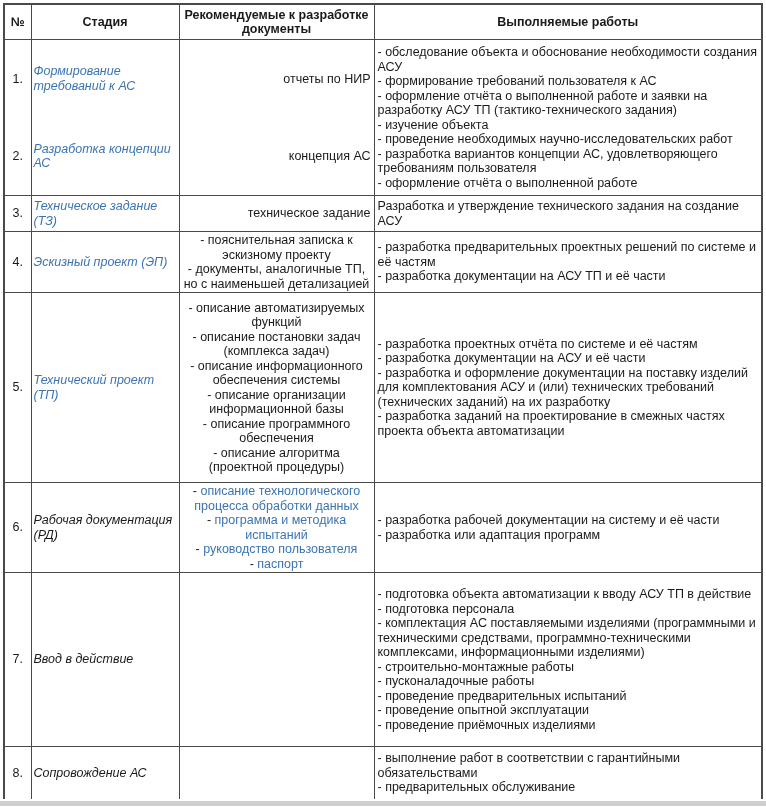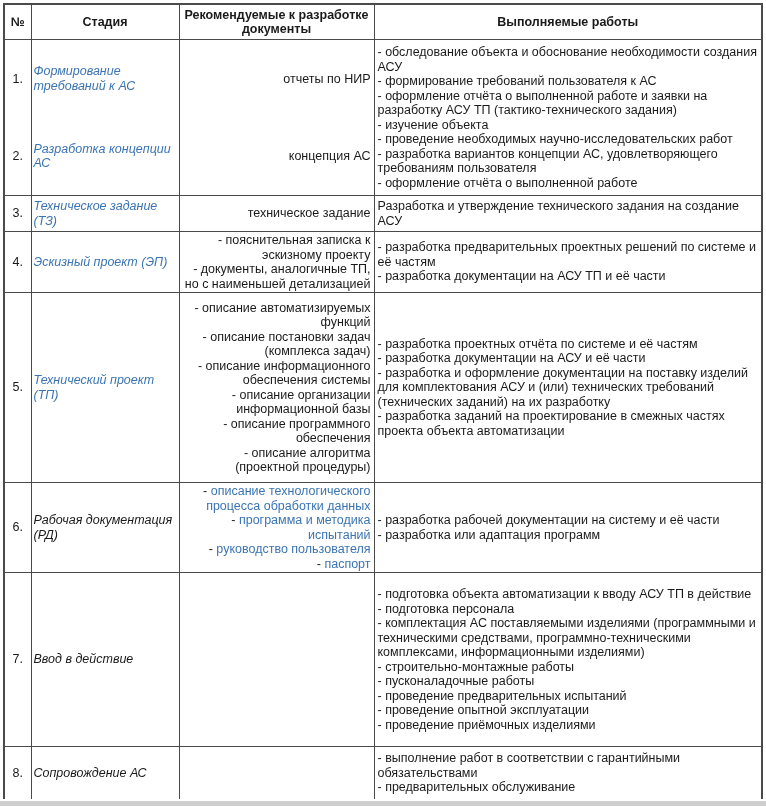--- a/index.html
+++ b/index.html
@@ -27,21 +27,21 @@
     border-bottom:1px solid var(--border);
     padding:1px 3px;vertical-align:middle;
     overflow:hidden;
   }
   th{font-weight:bold;text-align:center;height:32px;}
   td.num{text-align:center;padding:1px 1px;}
   td.stage{padding:1px 2px;font-style:italic;}
   td.stage.center{text-align:left;}
   td.stage.left{text-align:left;}
   td.docs.center{text-align:right;}
-  td.docs.left{text-align:right;}
+  td.docs.left{text-align:center;}
   td.works{text-align:left;}
   tr.nobb td:not(.works){border-bottom:0;}
   tr:last-child td{border-bottom:0;}
   .link{color:var(--link);}
   .band{
     position:absolute;left:0;bottom:3px;width:766px;height:5px;
     background:var(--band);
   }
 </style>
 </head>

